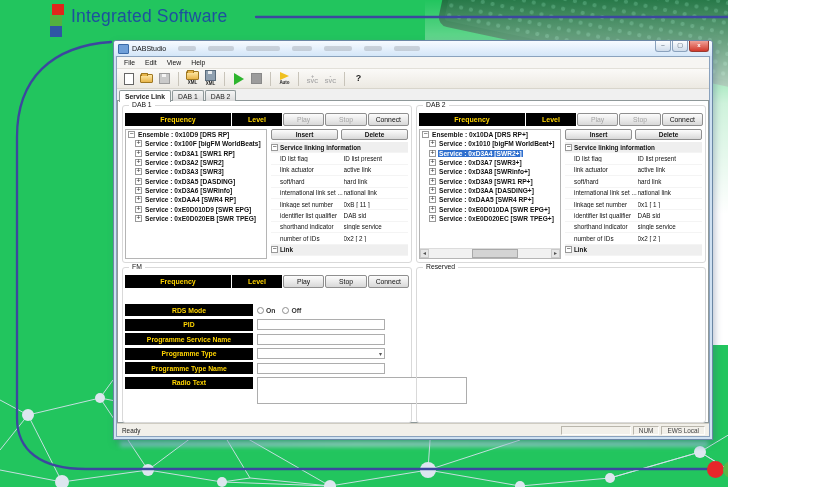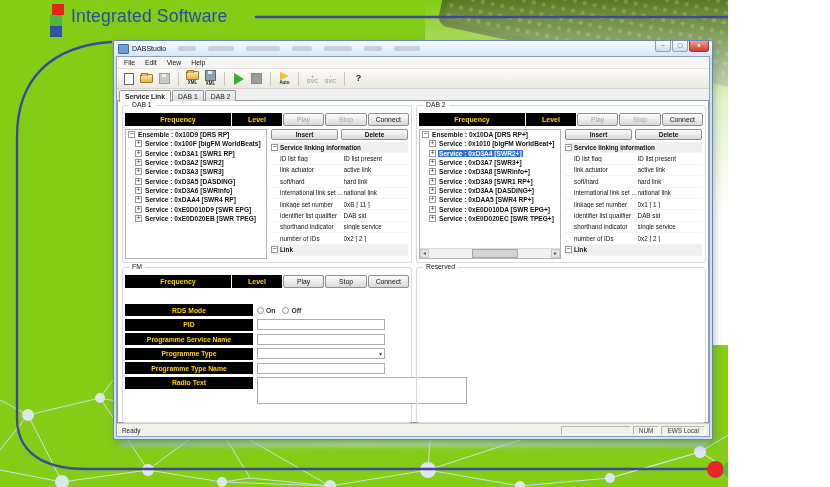--- a/index.html
+++ b/index.html
@@ -1,16 +1,16 @@
 <!DOCTYPE html>
 <html><head>
 <meta charset="utf-8">
 <style>
   html,body{margin:0;padding:0;background:#fff;}
-  .page{position:relative;width:728px;height:487px;background:#84cc16;overflow:hidden;
+  .page{position:relative;width:728px;height:487px;background:#22c55e;overflow:hidden;
         font-family:"Liberation Sans",sans-serif;}
 
   
   .bgnet{position:absolute;left:0;top:0;width:830px;height:487px;}
   .dev-top{position:absolute;left:448px;top:-80px;width:330px;height:130px;
     transform:rotate(12deg);background-color:#2e3036;border:6px solid #1f2126;border-radius:10px;
     background-image:radial-gradient(circle at 4px 4px,#646670 1.7px,rgba(0,0,0,0) 2.4px);
     background-size:10px 10px;opacity:.5;}
   .dev-side{position:absolute;left:752px;top:-28px;width:78px;height:345px;
     transform:rotate(8deg);background:linear-gradient(180deg,#26282e,#3c3e46);border-radius:12px;opacity:.45;}

